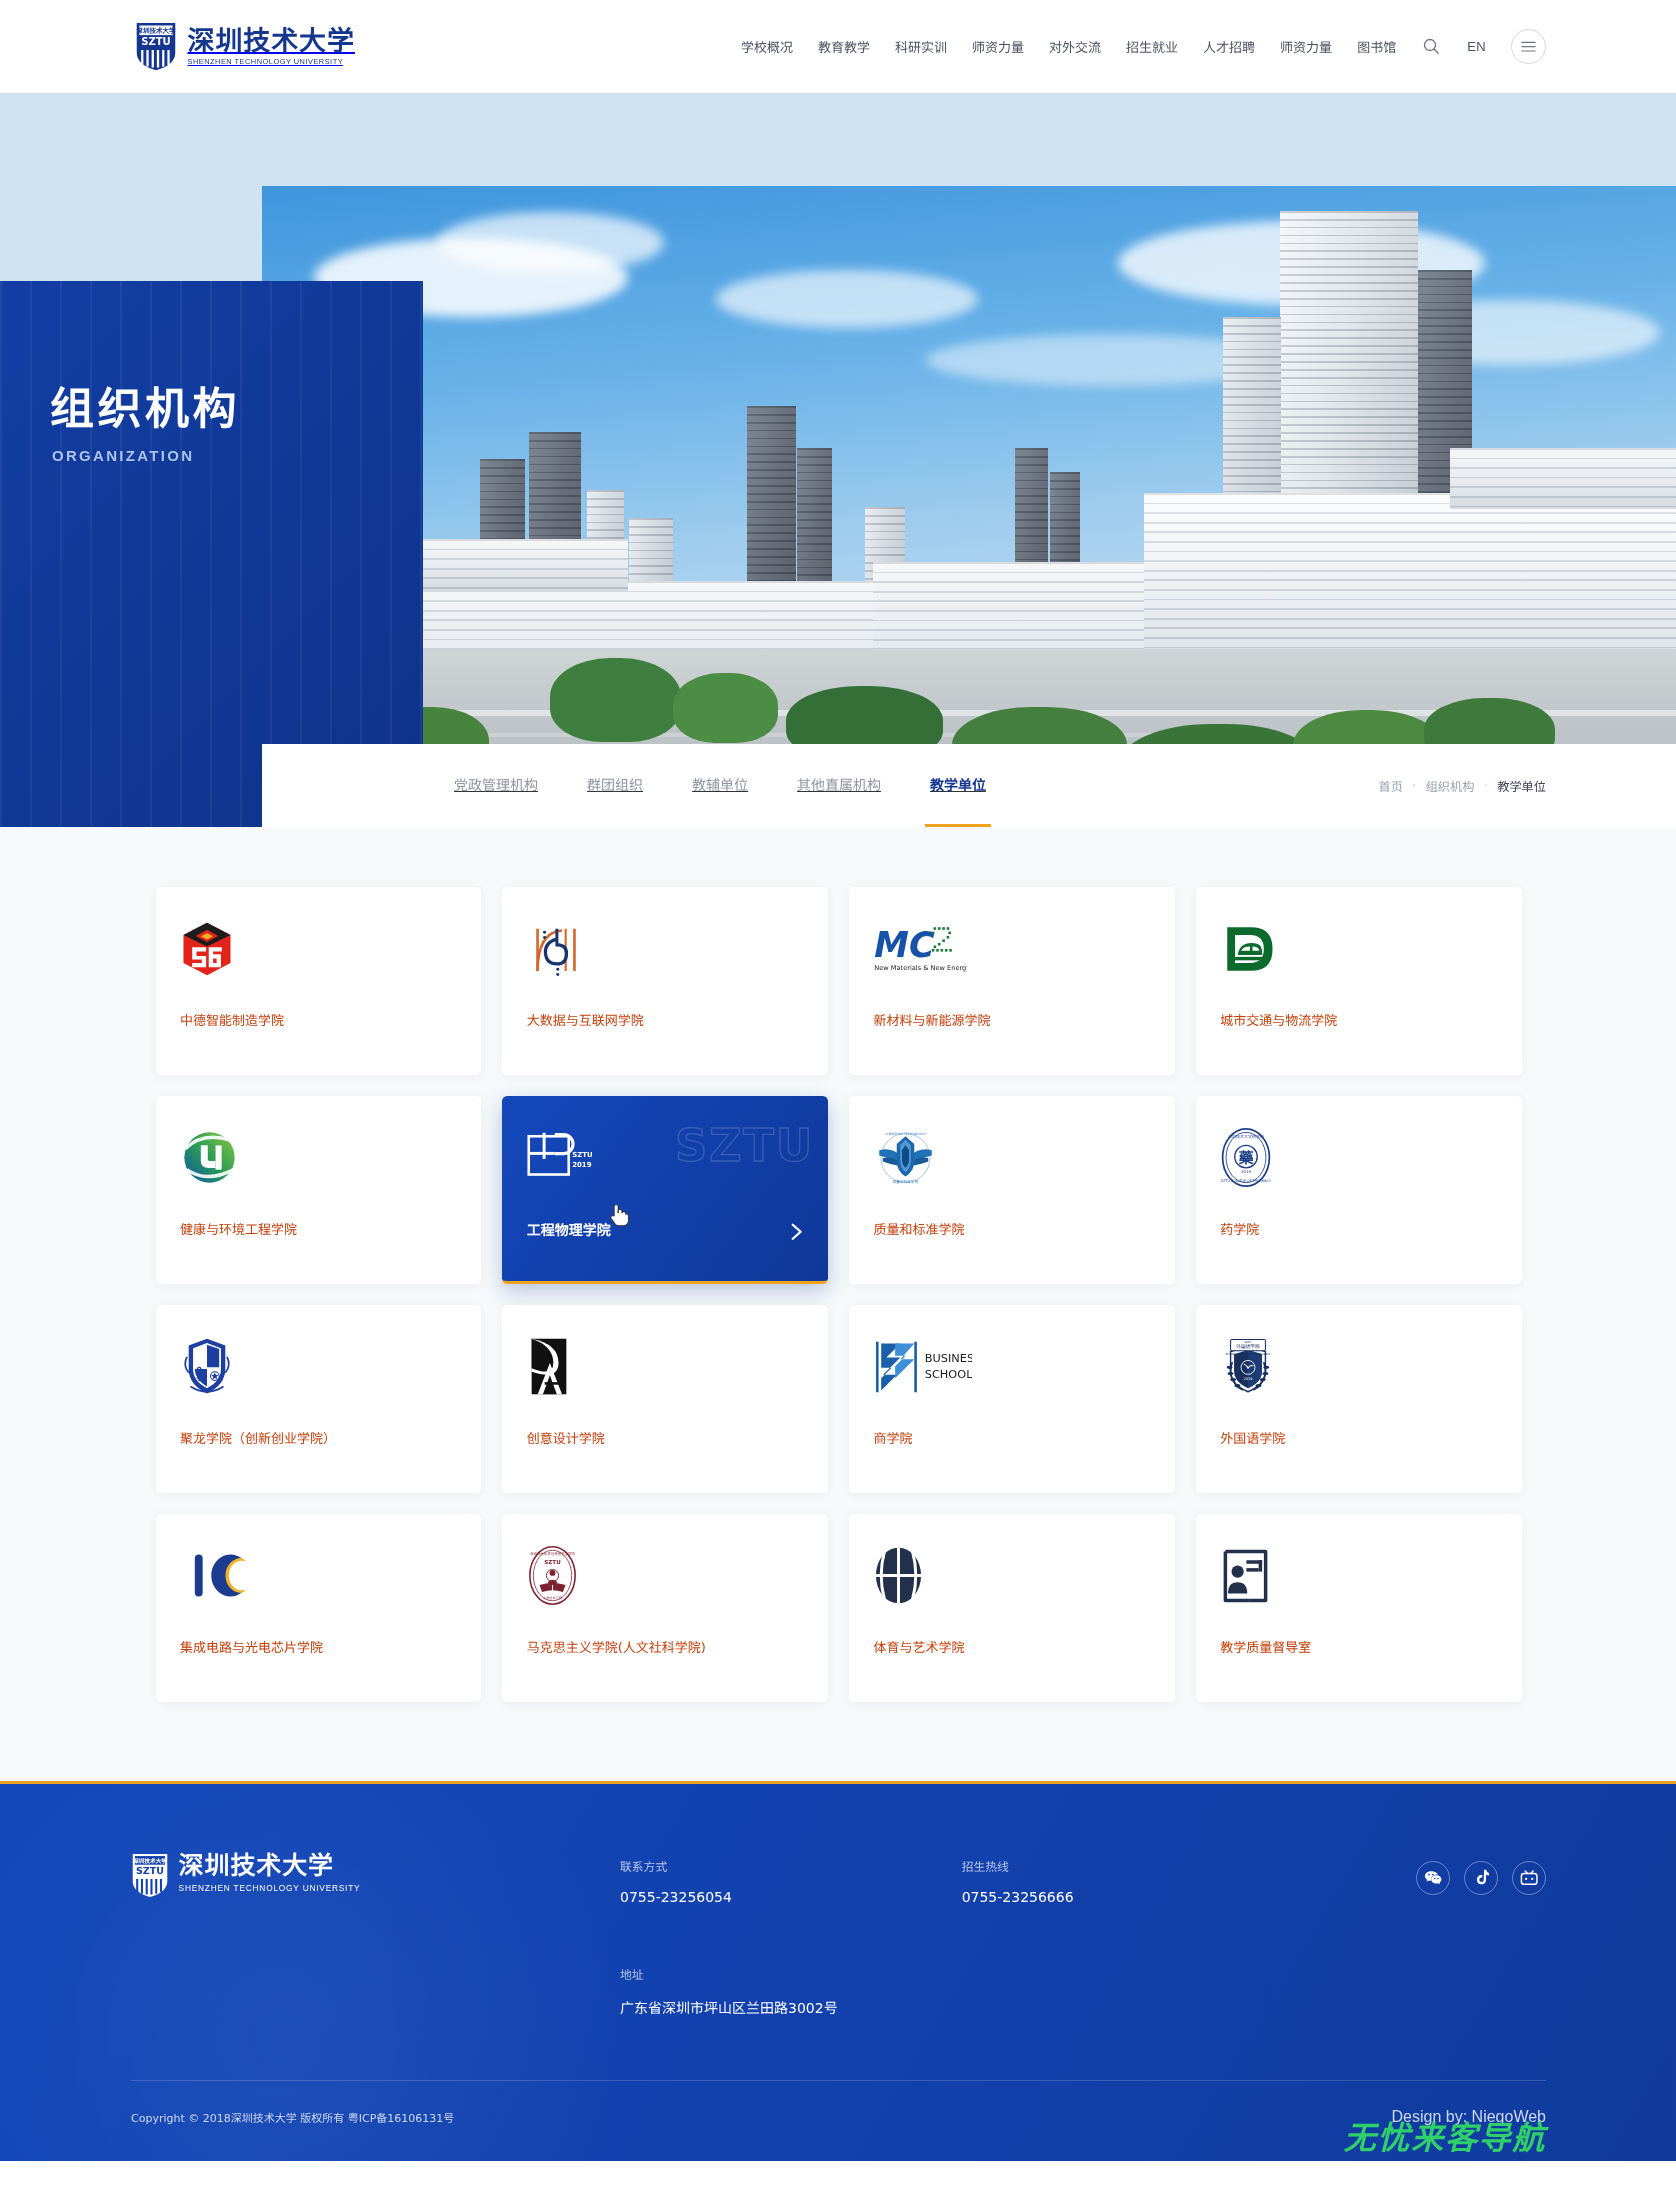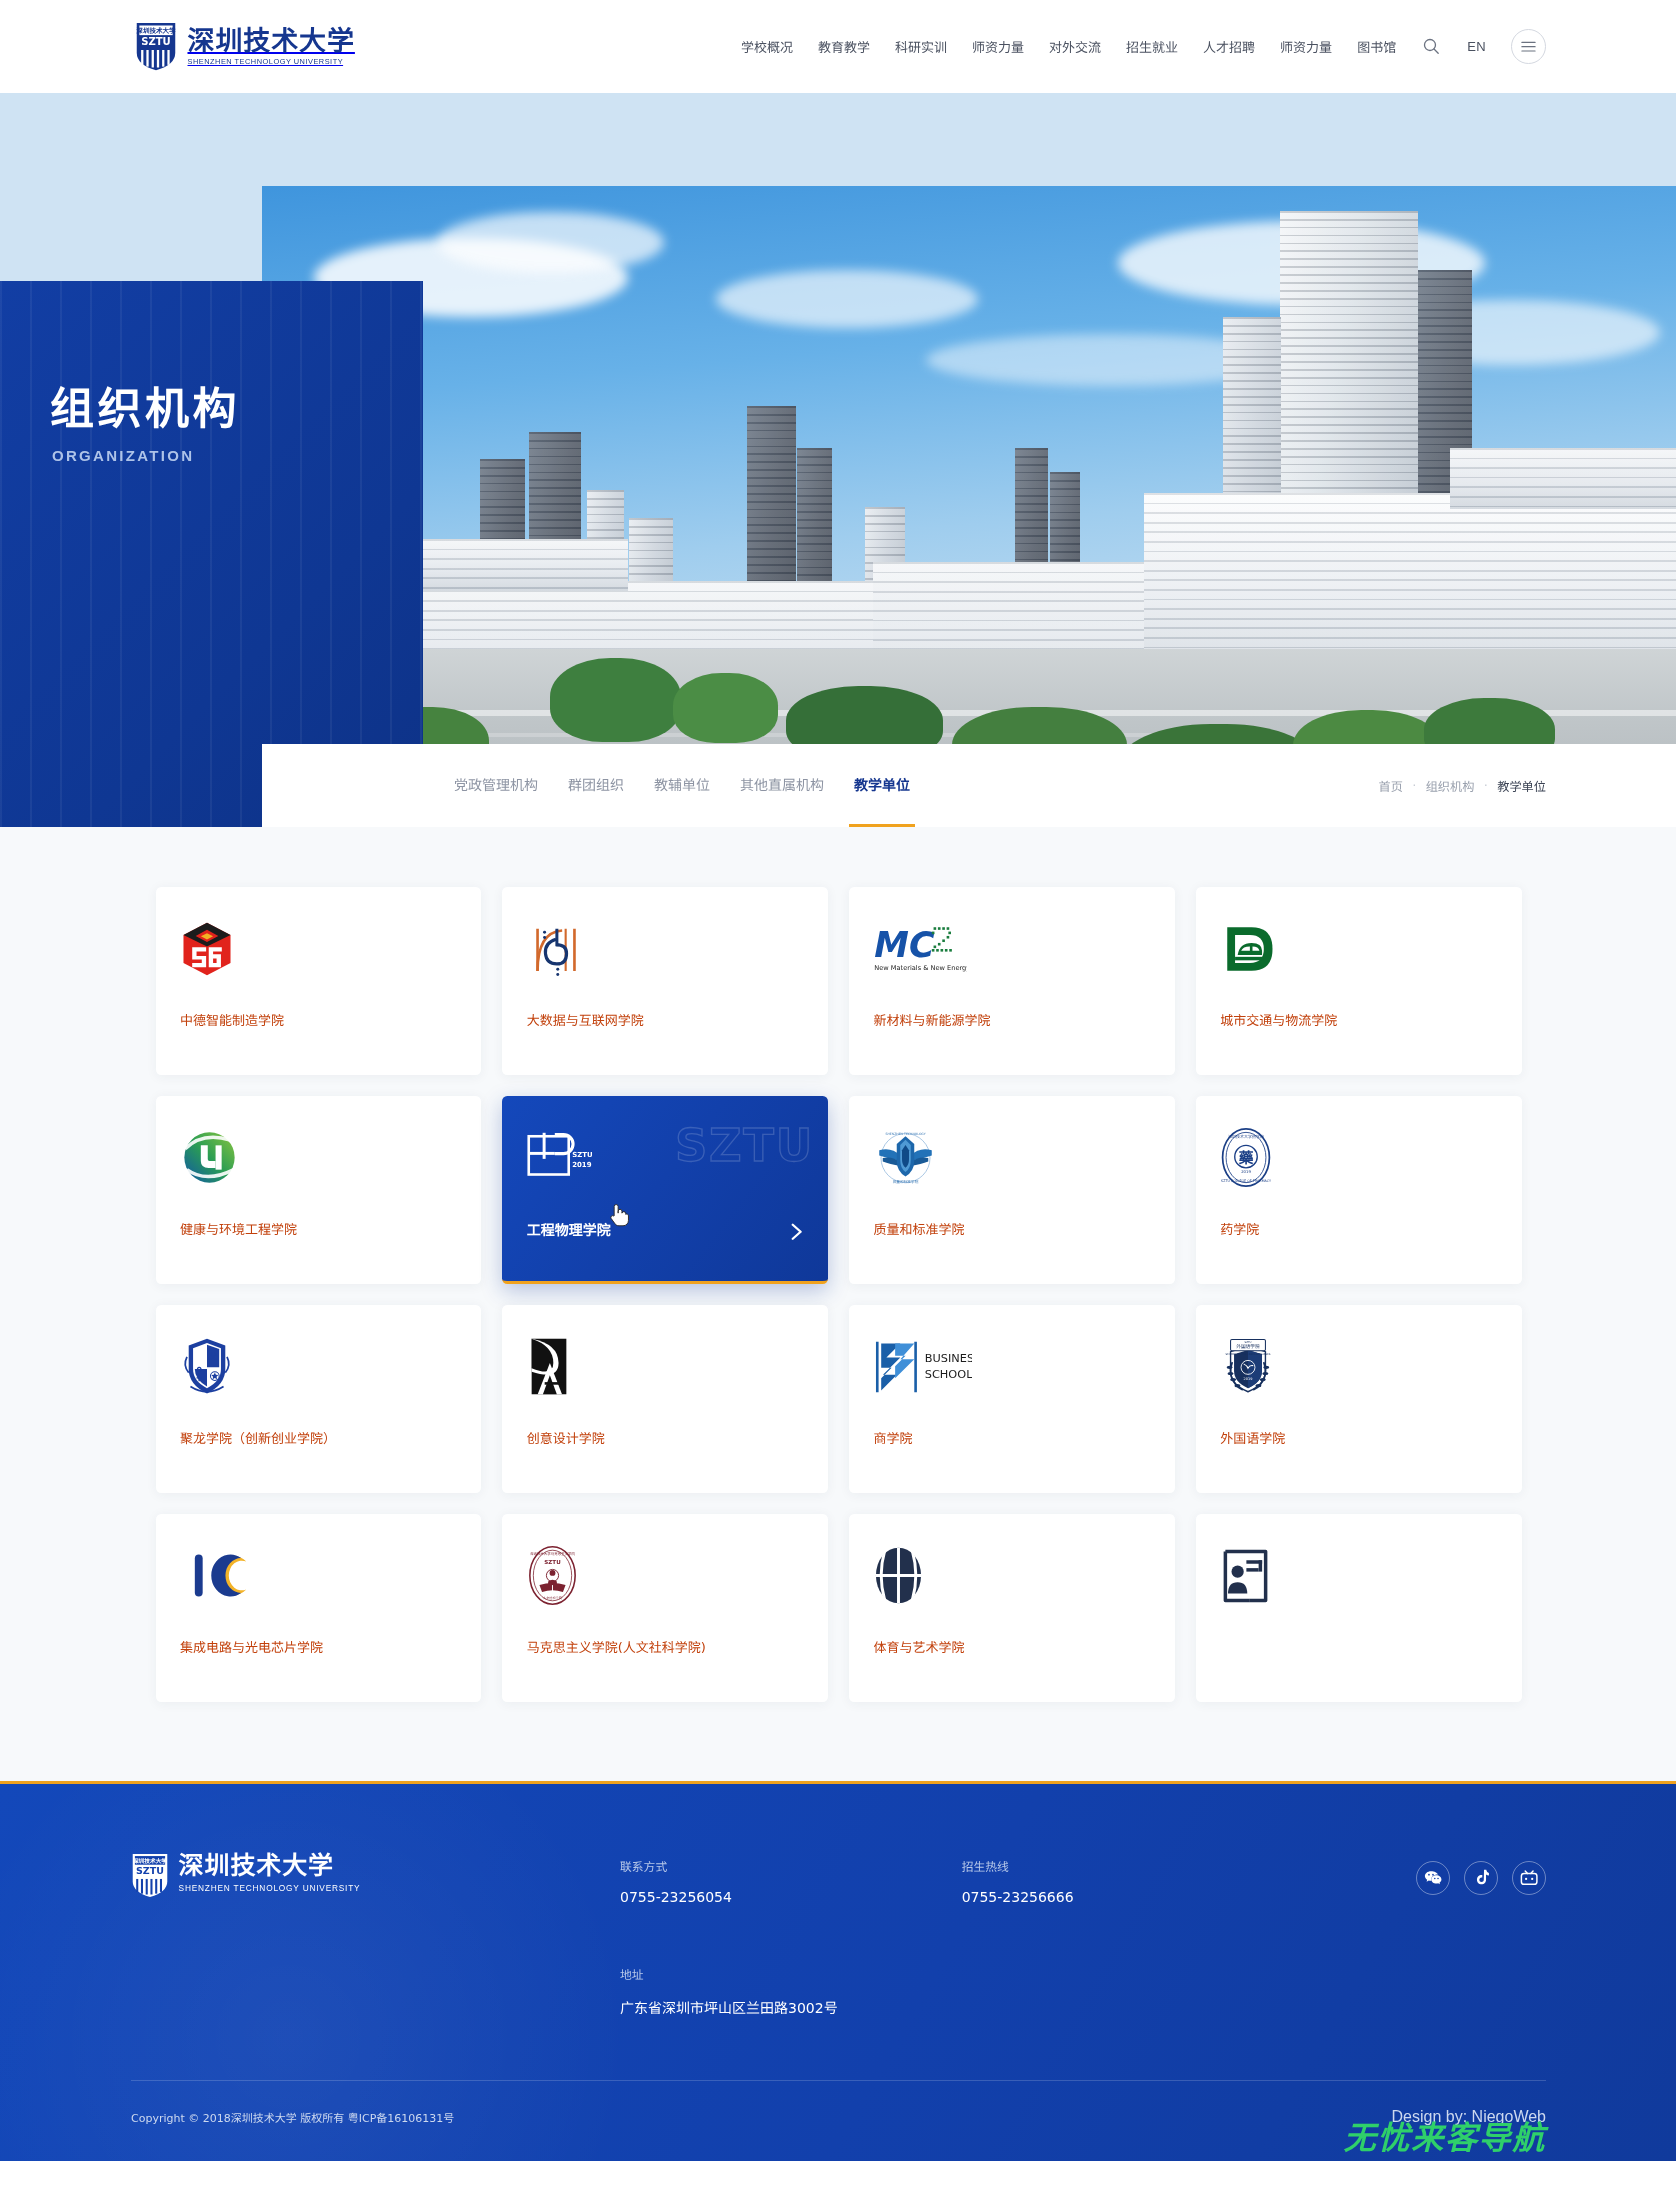--- a/index.html
+++ b/index.html
@@ -90,21 +90,21 @@
   }
   .hero-sub{
     position:absolute;left:52px;top:166px;font-size:15px;color:#aec3e8;letter-spacing:2.3px;font-weight:700;
   }
 
   
   .tabbar{
     position:absolute;left:262px;right:0;bottom:0;height:83px;background:#fff;
     display:flex;align-items:center;z-index:6;
   }
-  .tabs{display:flex;align-items:center;gap:30px;margin-left:192px;height:83px;}
+  .tabs{display:flex;align-items:center;gap:49px;margin-left:192px;height:83px;text-decoration:underline;}
   .tab{
     font-size:14px;color:#8d94a3;cursor:pointer;height:83px;line-height:83px;
     position:relative;white-space:nowrap;
     font-family:"DejaVu Sans","Liberation Sans",sans-serif;
   }
   .tab.active{color:#15368f;font-weight:700;}
   .tab.active::after{
     content:"";position:absolute;left:-5.2px;right:-5.2px;bottom:0;height:2.6px;background:#f0a21e;
   }
   .crumb{
@@ -592,20 +592,21 @@
         <svg width="51" height="56" viewBox="0 0 58 64">
           <path d="M6 4 h46 v56 h-18" fill="none" stroke="#22304c" stroke-width="4" stroke-linejoin="round"></path>
           <path d="M6 4 v56 h28" fill="none" stroke="#22304c" stroke-width="4" stroke-linejoin="round"></path>
           <rect x="30" y="14" width="18" height="4" fill="#22304c"></rect>
           <rect x="30" y="23" width="14" height="4" fill="#22304c"></rect>
           <rect x="44" y="14" width="4" height="13" fill="#22304c"></rect>
           <circle cx="20" cy="27" r="7" fill="#22304c"></circle>
           <path d="M9 52 q0-13 11-13 q11 0 11 13 z" fill="#22304c"></path>
         </svg>
       </div>
+      <div class="card-name">教学质量督导室</div>
     </div>
 
   </div>
 </div>
 
 <div class="footer">
   <div class="footer-in">
 
     <div class="f-brand">
       <svg class="f-crest" viewBox="0 0 44 54">

